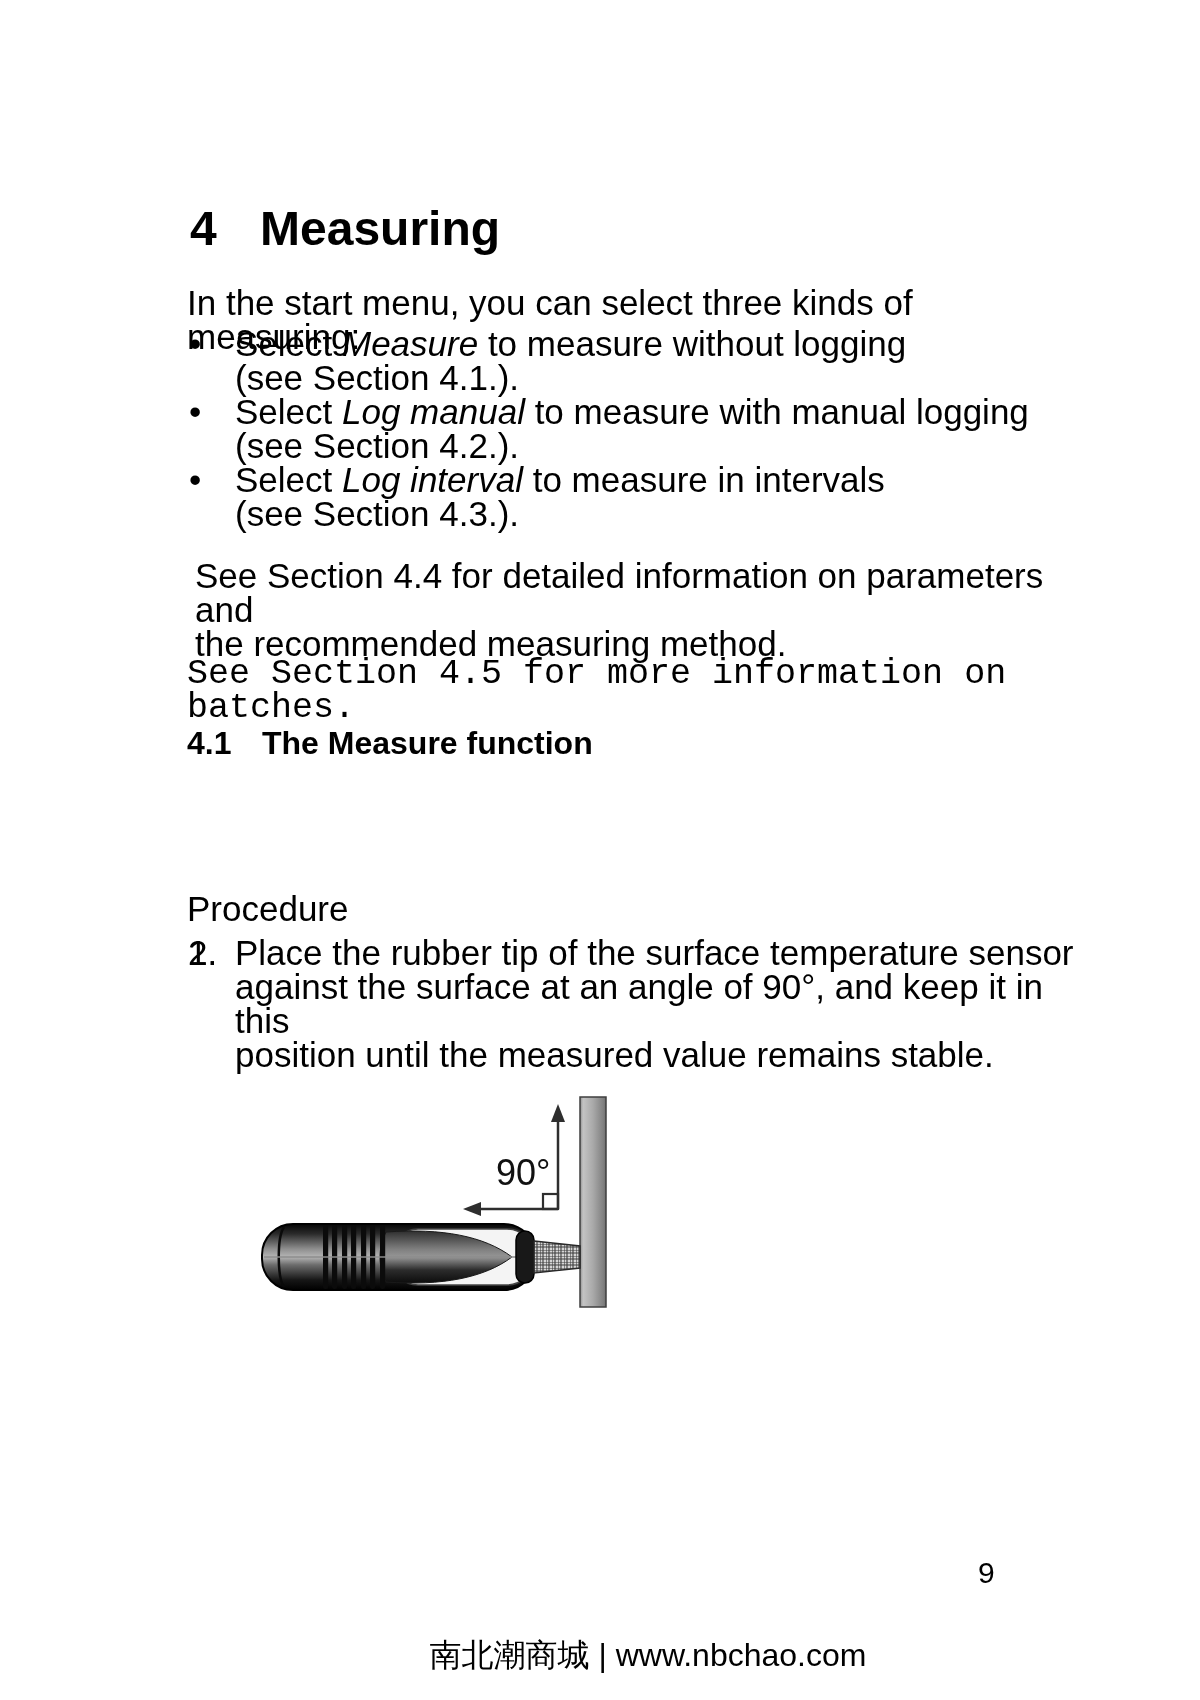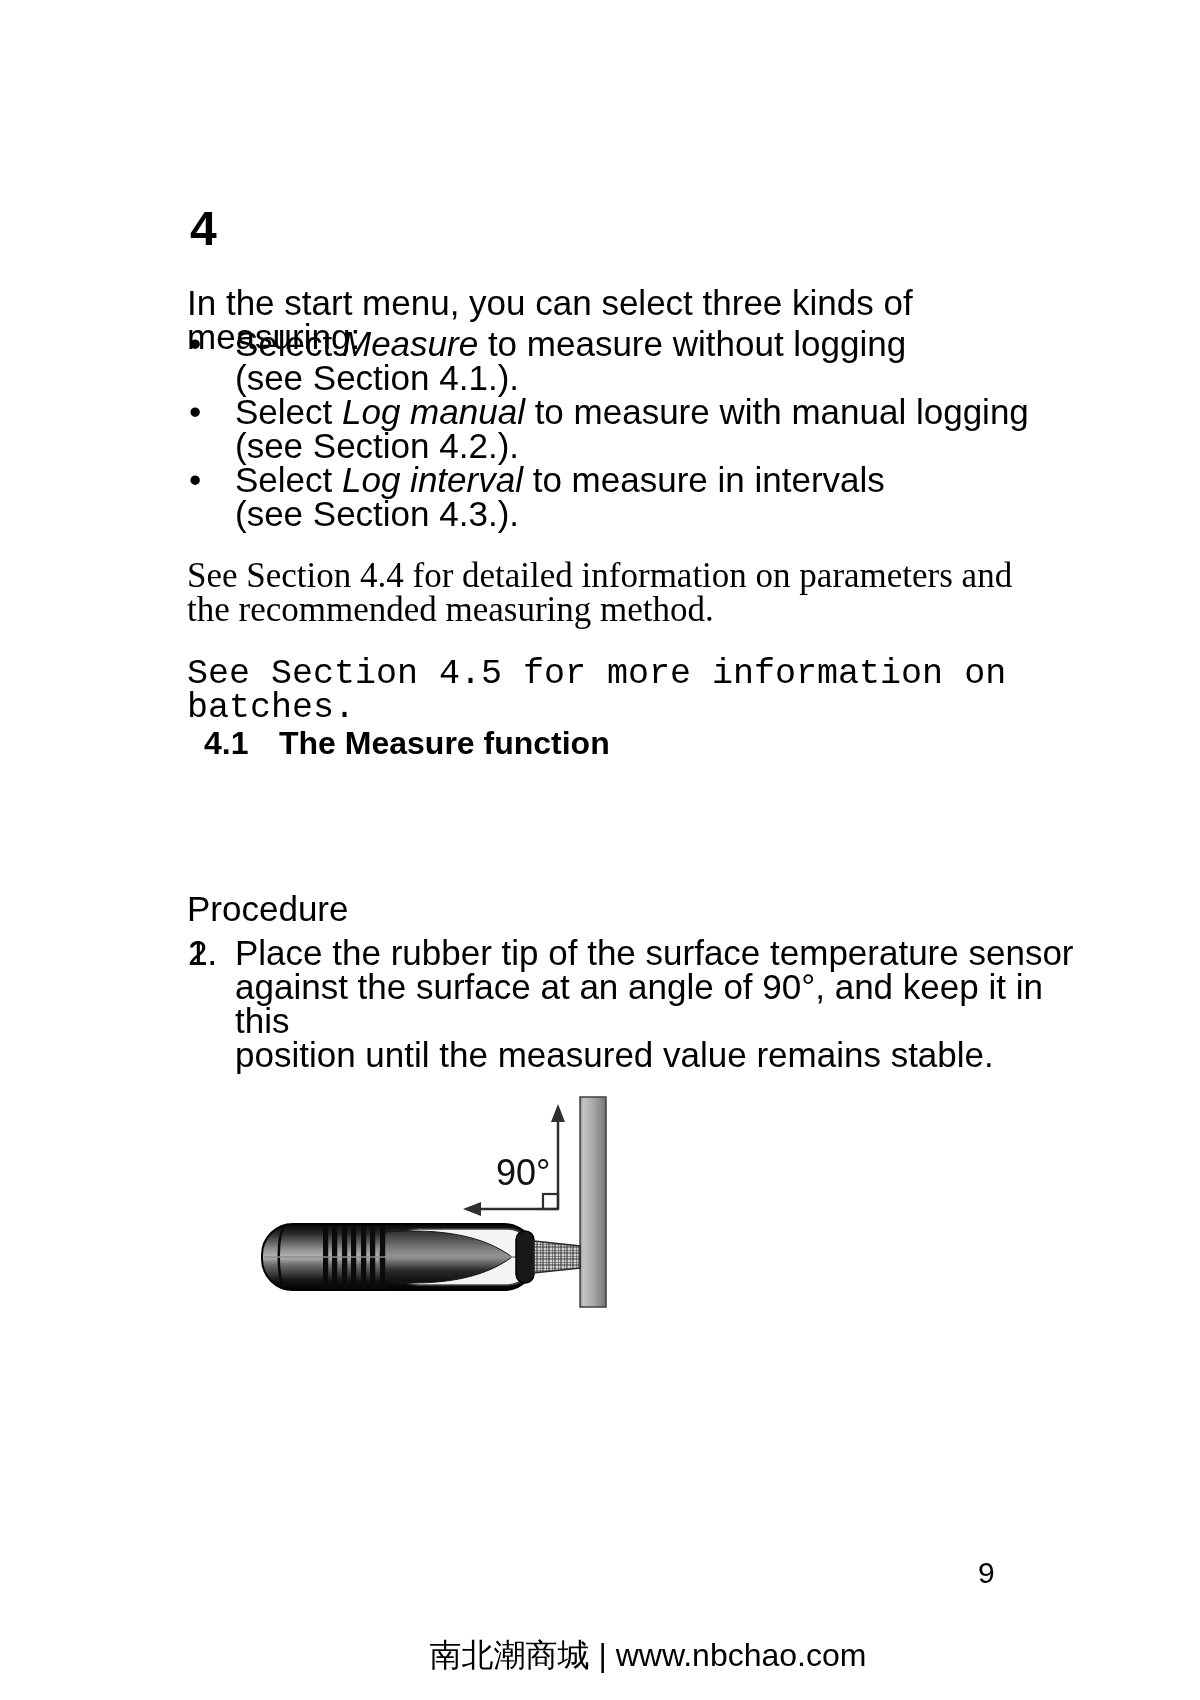--- a/index.html
+++ b/index.html
@@ -4,45 +4,46 @@
 <style>
   html,body{margin:0;padding:0;background:#ffffff;}
   .page{
     position:relative;width:1200px;height:1700px;background:#ffffff;
     font-family:"Liberation Sans","DejaVu Sans",sans-serif;color:#000;overflow:hidden;
   }
   .abs{position:absolute;}
   .h1{top:203px;left:190px;font-size:48px;font-weight:700;display:flex;line-height:1.1;}
   .h1 .num{min-width:70px;}
   .h2{top:725px;left:187px;font-size:32px;font-weight:700;display:flex;line-height:1.15;}
-  .h2 .num{min-width:75px;margin-left:17px;}
+  .h2 .num{min-width:75px;}
   .bt{font-size:35px;line-height:34px;}
   .intro{top:286px;left:187px;width:860px;}
   .bullets{top:327px;left:187px;width:880px;list-style:none;margin:0;padding:0;}
   .bullets li{position:relative;padding-left:48px;margin:0;}
   .bullets .marker{position:absolute;left:2px;top:0;}
-  .p44{top:559px;left:187px;width:880px;font-family:Liberation Serif, serif;}
+  .p44{top:559px;left:195px;width:880px;}
   .p45{top:657px;left:187px;width:880px;font-family:Liberation Mono, monospace;}
   .pmeasure{top:782px;left:187px;width:900px;}
   .procedure{top:892px;left:187px;}
   .steps{top:936px;left:187px;width:920px;list-style:none;margin:0;padding:0;}
   .steps li{position:relative;padding-left:48px;margin:0;}
   .steps .marker{position:absolute;left:1px;top:0;}
   .figure-svg{top:1094px;left:180px;}
   .caption{top:1326px;left:187px;}
   .pagenum{top:1556px;left:978px;font-size:30px;}
   .footer{top:1634px;left:0;width:100%;text-align:center;font-size:32px;padding-left:48px;}
 </style>
 </head>
 <body>
 
 <div class="page">
 
   <div class="abs h1">
     <span class="num">4</span>
+    <span>Measuring</span>
   </div>
 
   <div class="abs bt intro">In the start menu, you can select three kinds of measuring:</div>
 
   <ul class="abs bt bullets">
     <li>
       <span class="marker">•</span>
       <span>Select <i>Measure</i> to measure without logging<br>(see Section 4.1.).</span>
     </li>
     <li>

